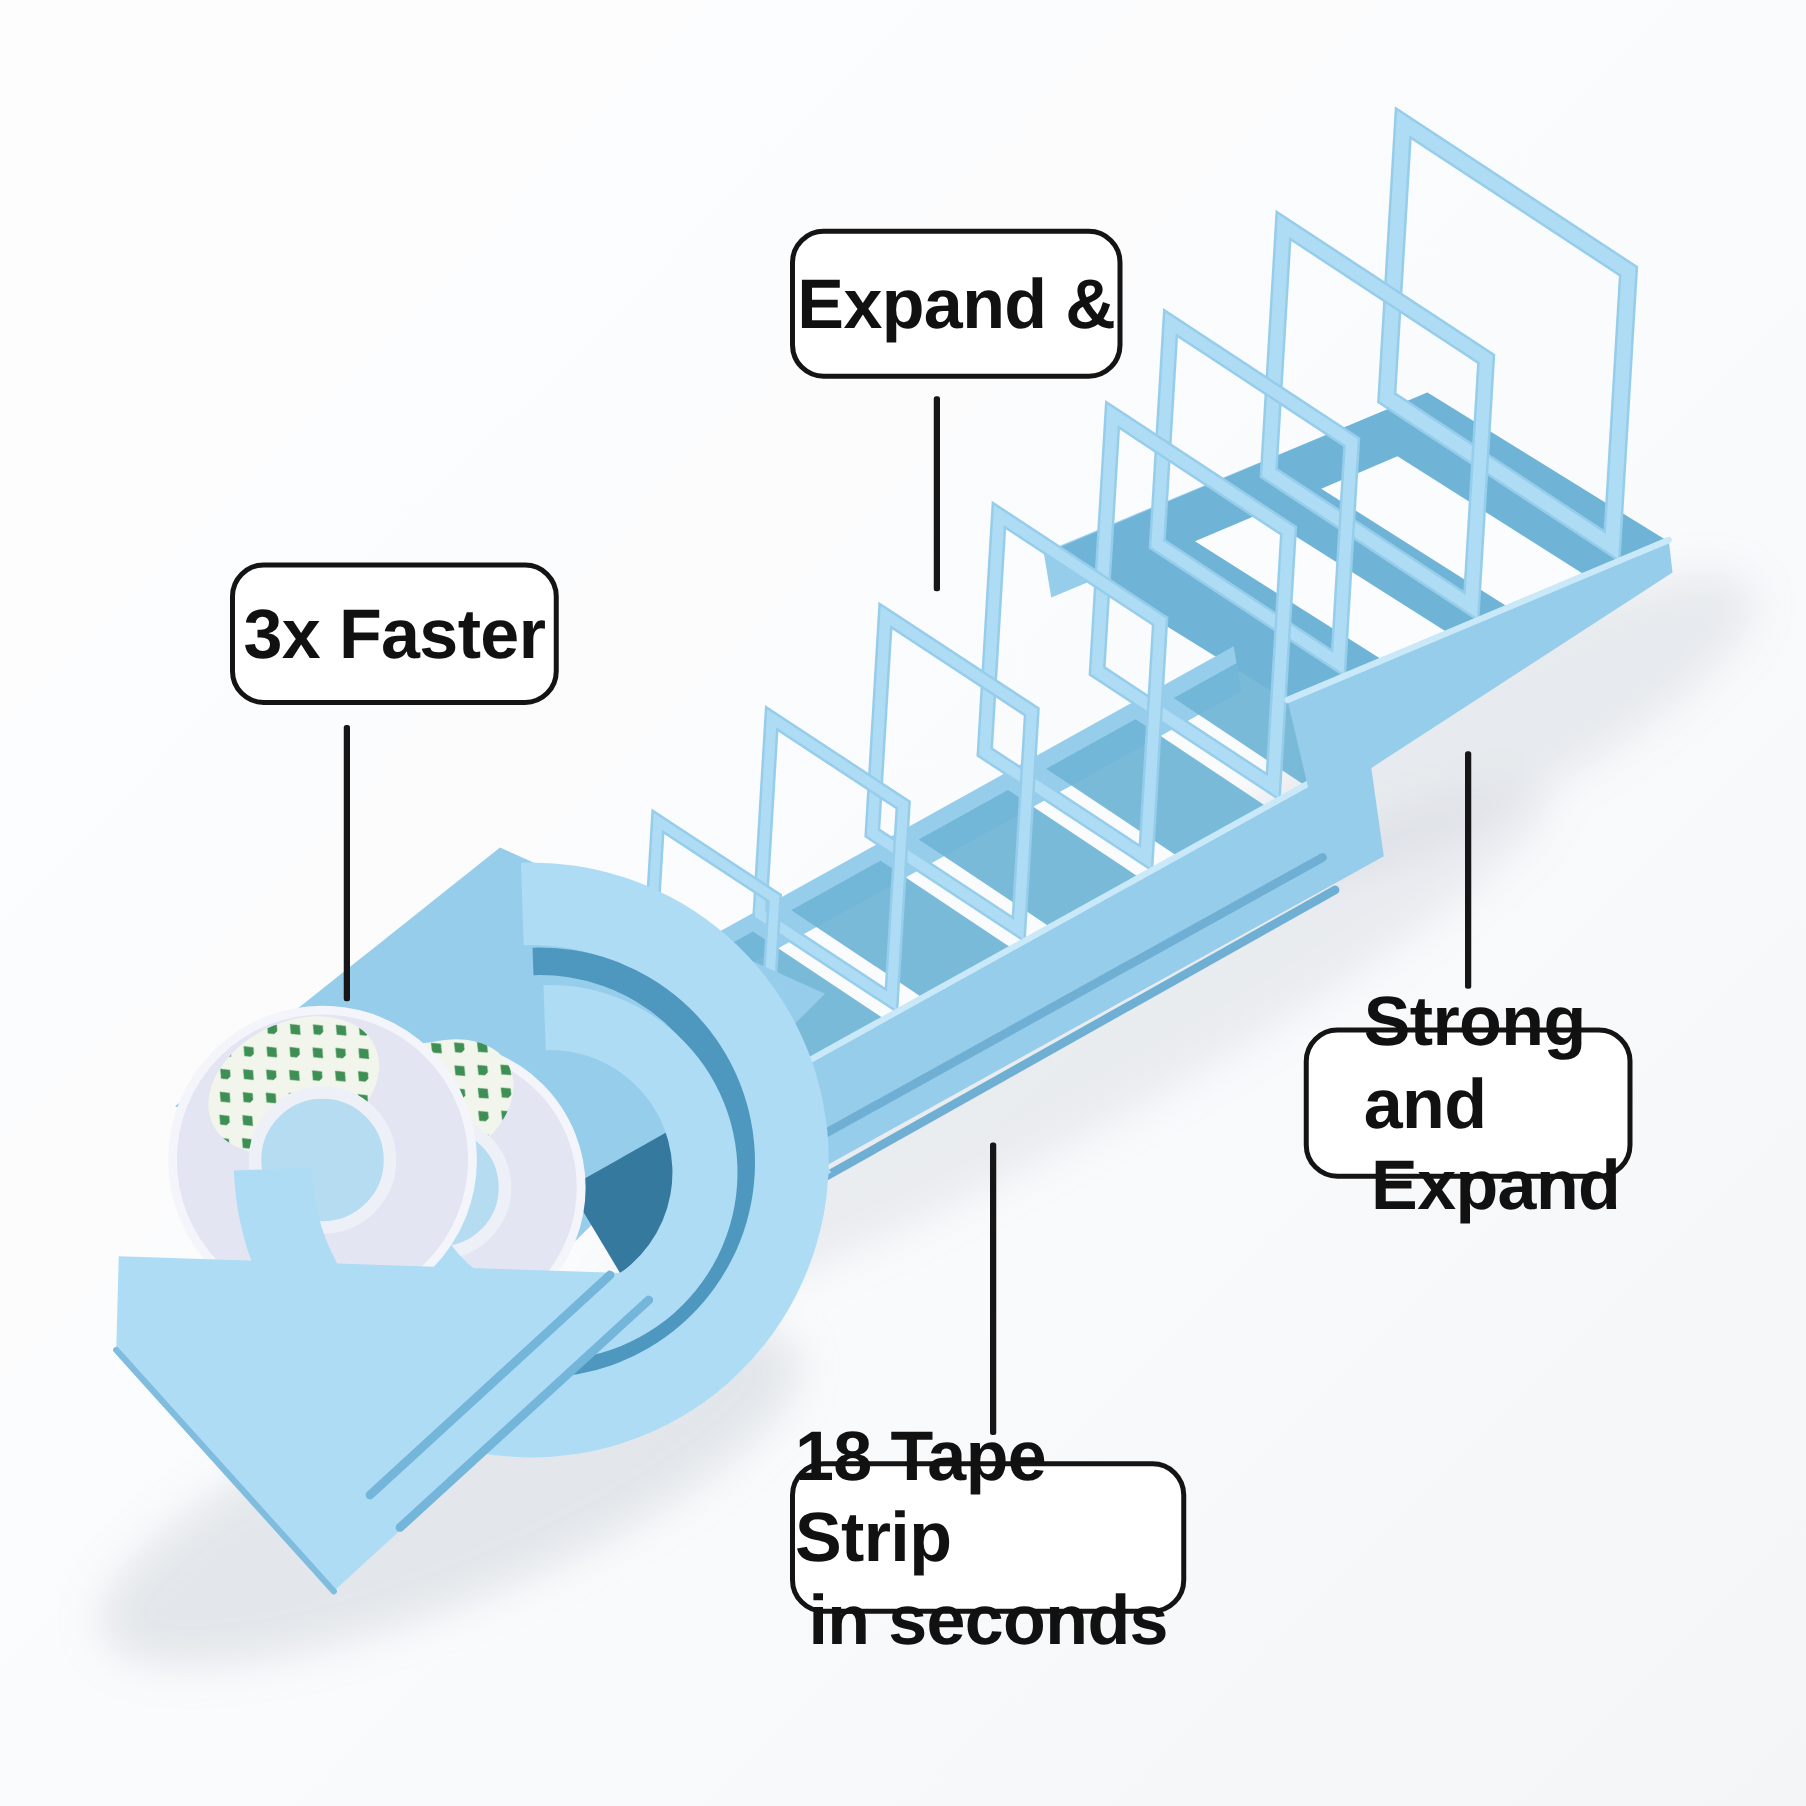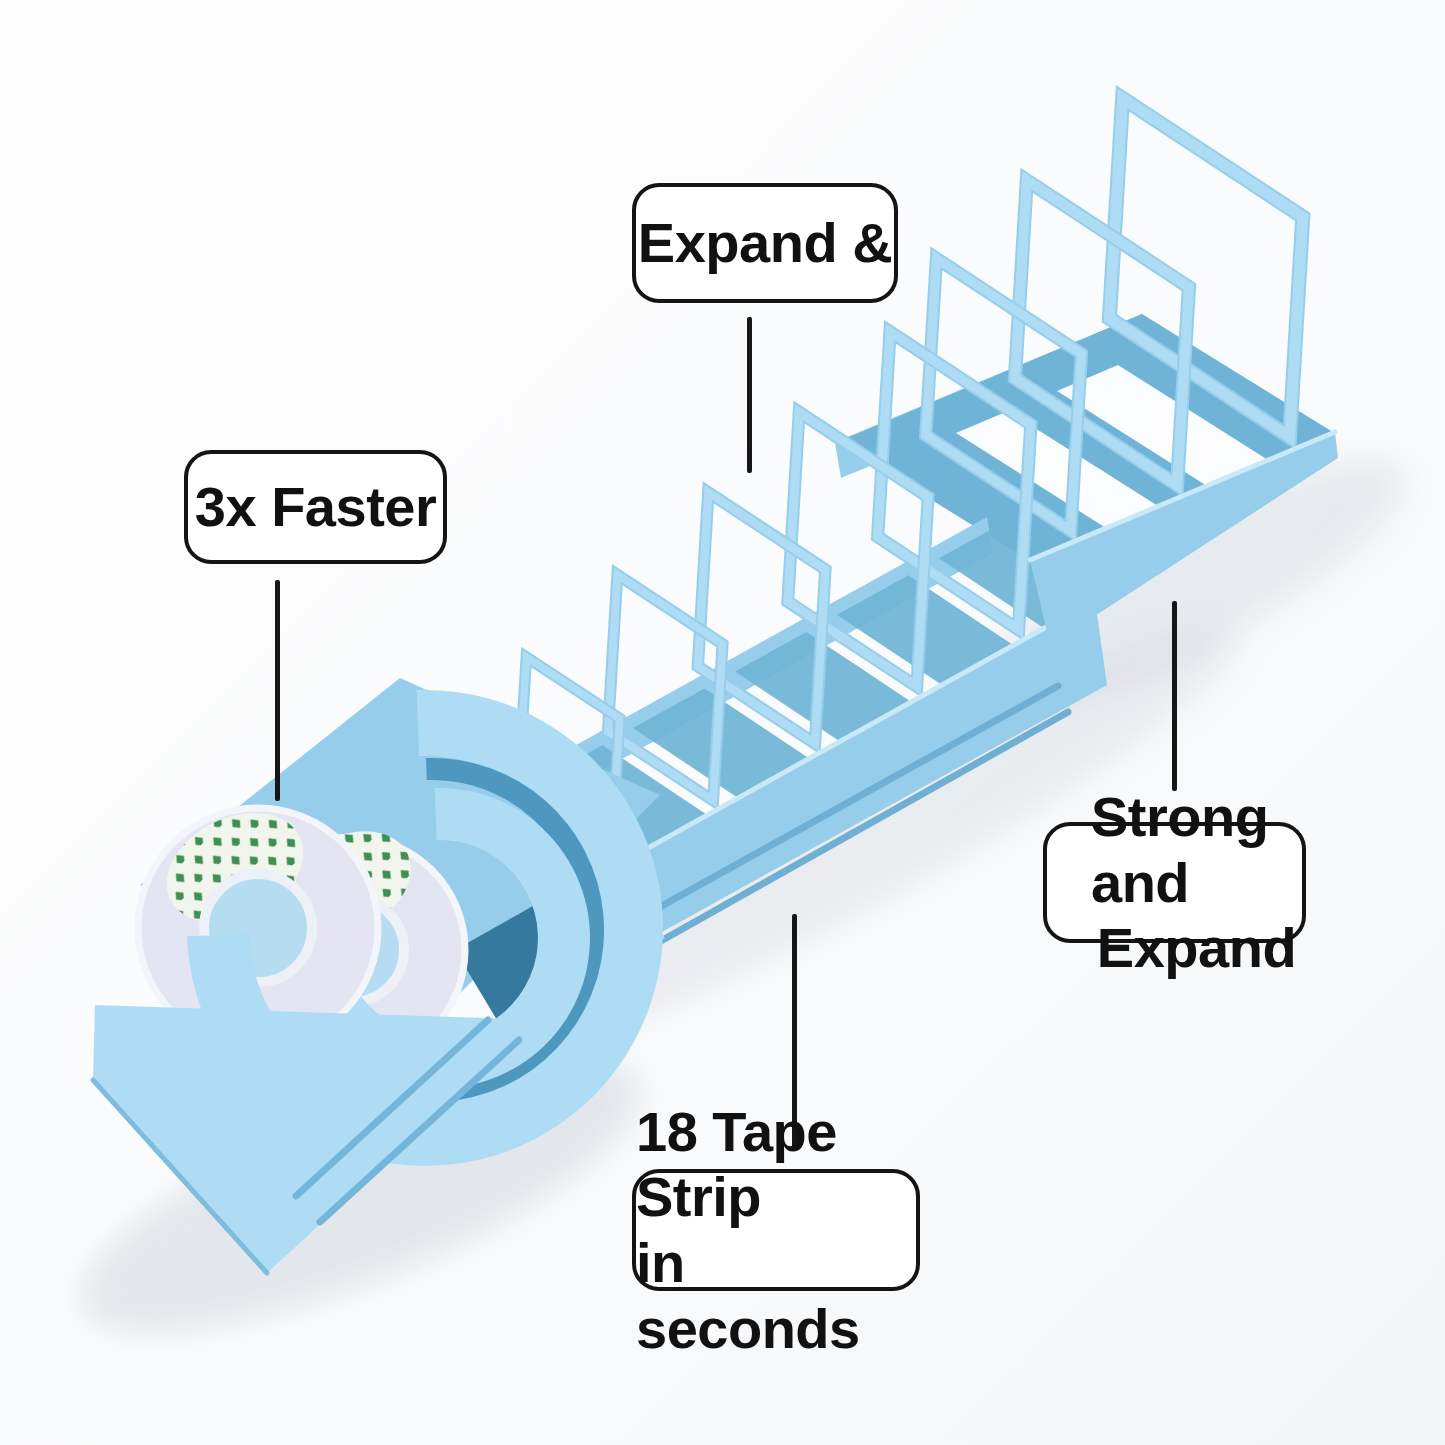--- a/index.html
+++ b/index.html
@@ -22,21 +22,21 @@
     font-size:56px;
     line-height:1.17;
     color:#111111;
     letter-spacing:-0.5px;
     text-align:left;
     z-index:3;
   }
   .callout-expand{left:632px;top:183px;width:266px;height:120px;}
   .callout-faster{left:184px;top:438px;width:263px;height:114px;margin-top:12px;}
   .callout-strong{left:1043px;top:822px;width:263px;height:121px;}
-  .callout-tape{left:632px;top:1169px;width:288px;height:122px;}
+  .callout-tape{left:632px;top:1169px;width:317px;height:122px;}
   .leader{position:absolute;width:5px;border-radius:2px;z-index:2;}
   .leader-expand{left:747px;top:317px;height:156px;}
   .leader-faster{left:275px;top:580px;height:221px;}
   .leader-strong{left:1172px;top:601px;height:190px;}
   .leader-tape{left:792px;top:914px;height:234px;}
 </style>
 </head>
 <body>
 
 <div class="stage" style="background-color: rgb(251, 252, 253);">

